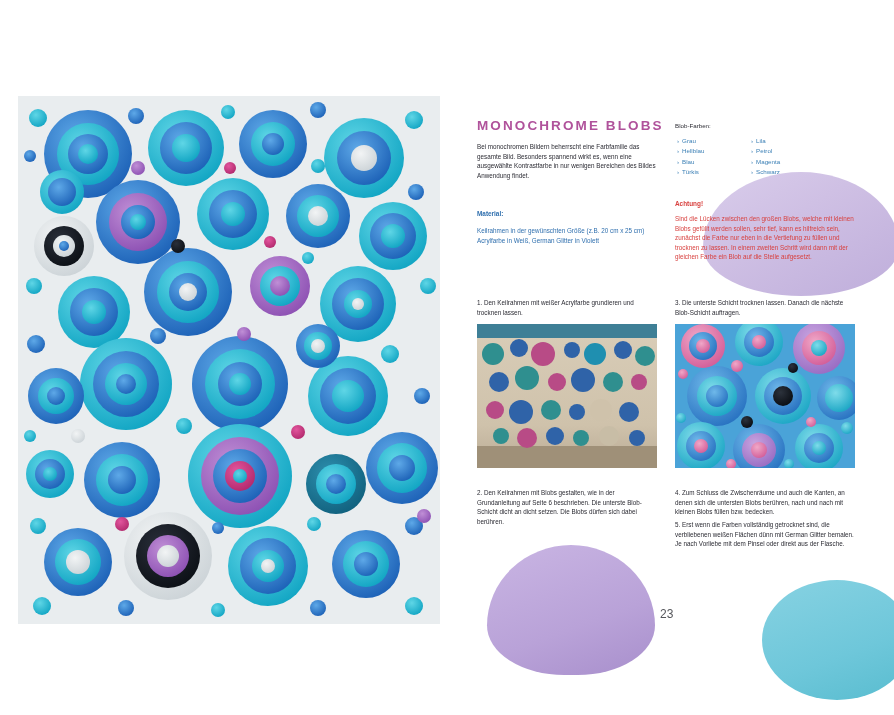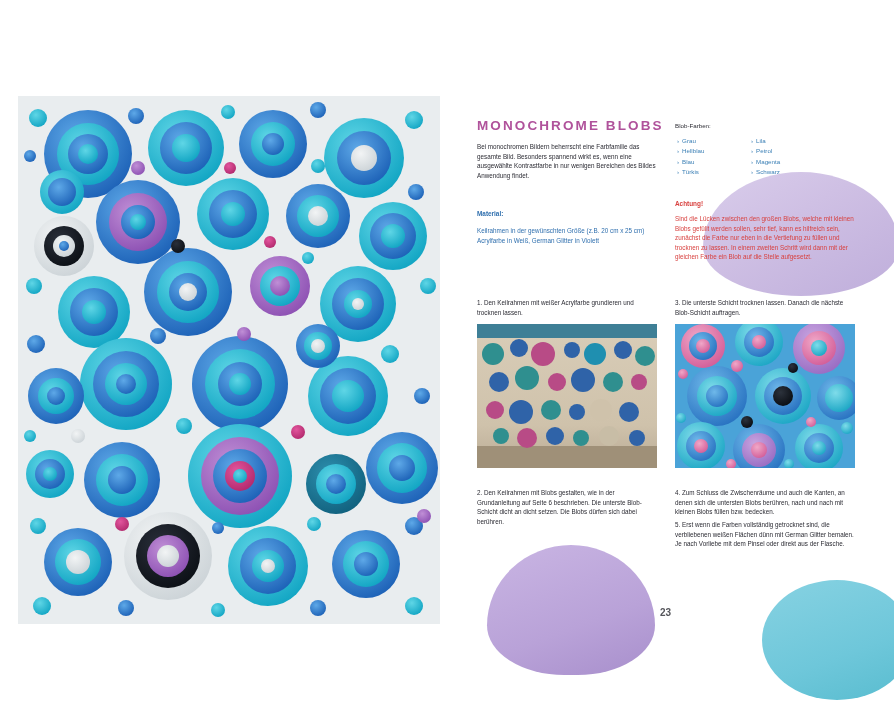--- a/index.html
+++ b/index.html
@@ -173,23 +173,22 @@
     overflow: hidden;
     background: #cfd6d8;
   }
   .photo-left  { left: 22px;  top: 244px; }
   .photo-right { left: 220px; top: 244px; }
 
   .page-number {
     position: absolute;
     left: 205px;
     top: 527px;
-    font-size: 10px;
+    font-size: 12px;
     color: #55565b;
-    font-weight: bold;
   }
 </style>
 </head>
 <body>
 
 <div class="page">
 
   <div class="artwork">
     <svg class="artwork-canvas" viewBox="0 0 422 528">
       <defs>

